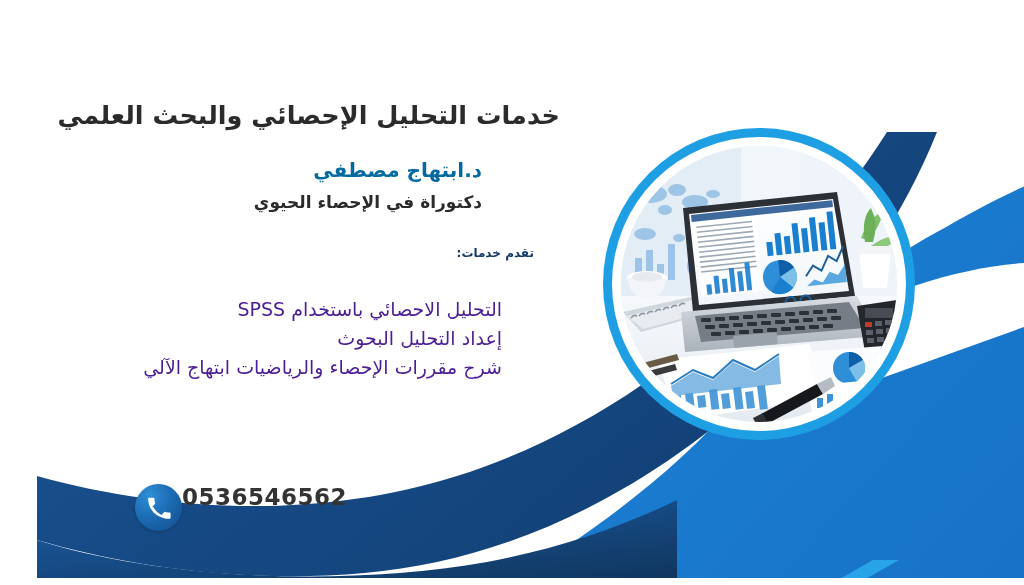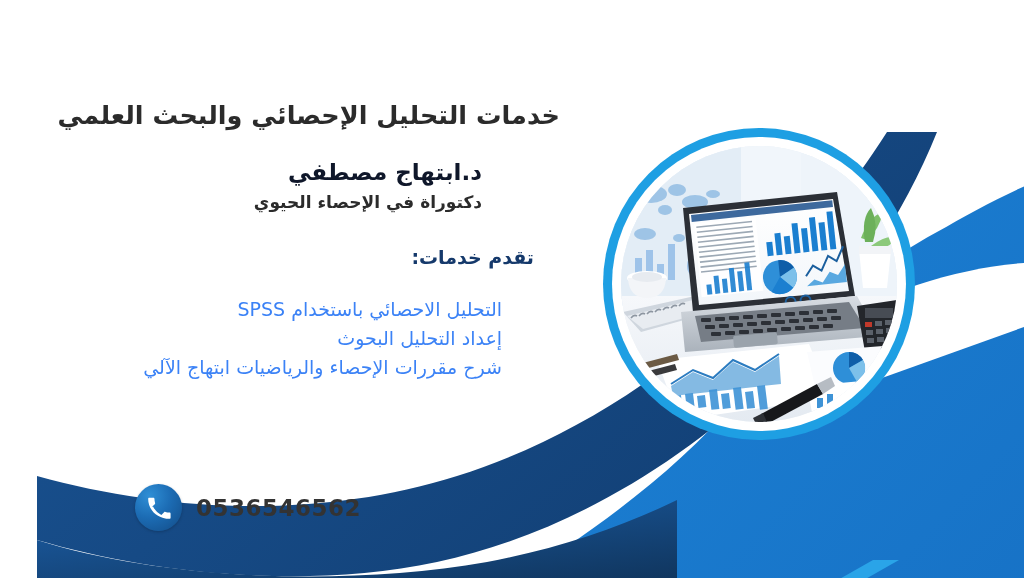--- a/index.html
+++ b/index.html
@@ -19,39 +19,39 @@
     position:absolute;left:0;top:0;width:545px;height:585px;
     direction:rtl;text-align:right;
   }
   .title{
     position:absolute;right:22px;top:100px;width:500px;
     font-size:25.5px;font-weight:bold;color:#2b2b2b;
     letter-spacing:0px;line-height:1.2;white-space:nowrap;
   }
   .subtitle1{
     position:absolute;right:100px;top:158px;width:420px;
-    font-size:23px;font-weight:bold;color:#0f172a;line-height:1.25;white-space:nowrap;
+    font-size:20px;font-weight:bold;color:#0369a1;line-height:1.25;white-space:nowrap;
   }
   .subtitle2{
     position:absolute;right:100px;top:192px;width:420px;
     font-size:17px;font-weight:bold;color:#2b2b2b;line-height:1.25;white-space:nowrap;
   }
   .services-head{
     position:absolute;right:48px;top:246px;
-    font-size:19px;font-weight:bold;color:#15396b;white-space:nowrap;
+    font-size:12px;font-weight:bold;color:#15396b;white-space:nowrap;
   }
   .services-list{
     position:absolute;right:80px;top:295px;width:460px;
-    font-size:19px;color:#3b82f6;line-height:29px;font-weight:400;
+    font-size:19px;color:#4c1d95;line-height:29px;font-weight:400;
   }
   .services-list li{list-style:none;white-space:nowrap;}
   .services-list ul{margin:0;padding:0;}
 
   
-  .phone-row{position:absolute;left:98px;top:484px;display:flex;align-items:center;gap:14px;direction:ltr;}
+  .phone-row{position:absolute;left:98px;top:484px;display:flex;direction:ltr;}
   .phone-badge{
     width:47px;height:47px;border-radius:50%;
     background:radial-gradient(circle at 30% 25%, #2f8fd6 0%, #1c6cb4 45%, #124b86 100%);
     display:flex;align-items:center;justify-content:center;
     box-shadow:0 1px 3px rgba(0,0,0,.22);
   }
   .phone-badge svg{width:26px;height:26px;display:block;}
   .phone-num{
     font-size:23px;font-weight:bold;color:#333333;letter-spacing:.5px;
     font-family:"DejaVu Sans","Liberation Sans",sans-serif;

